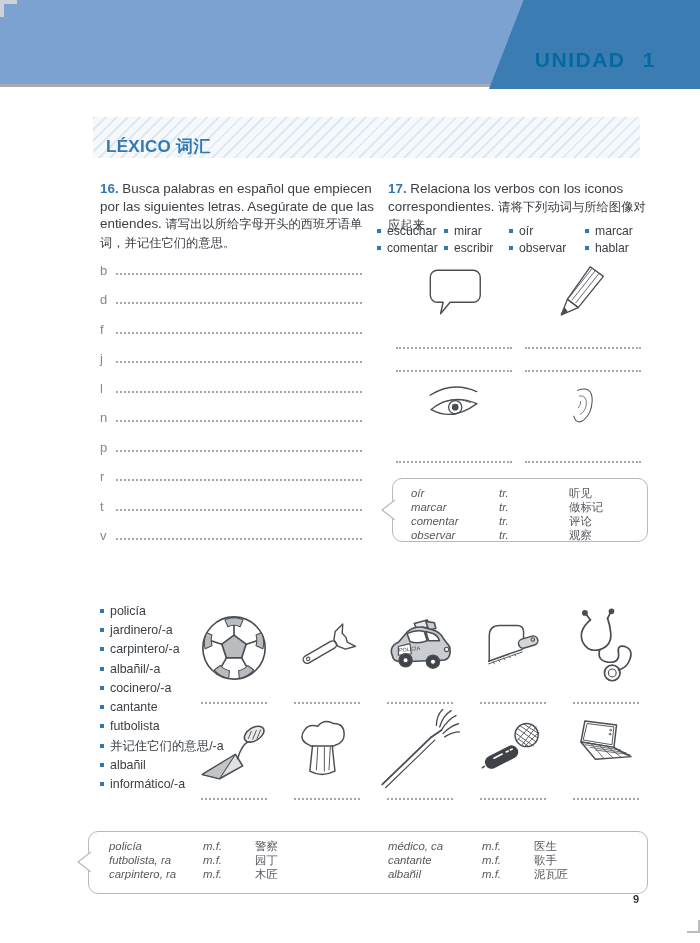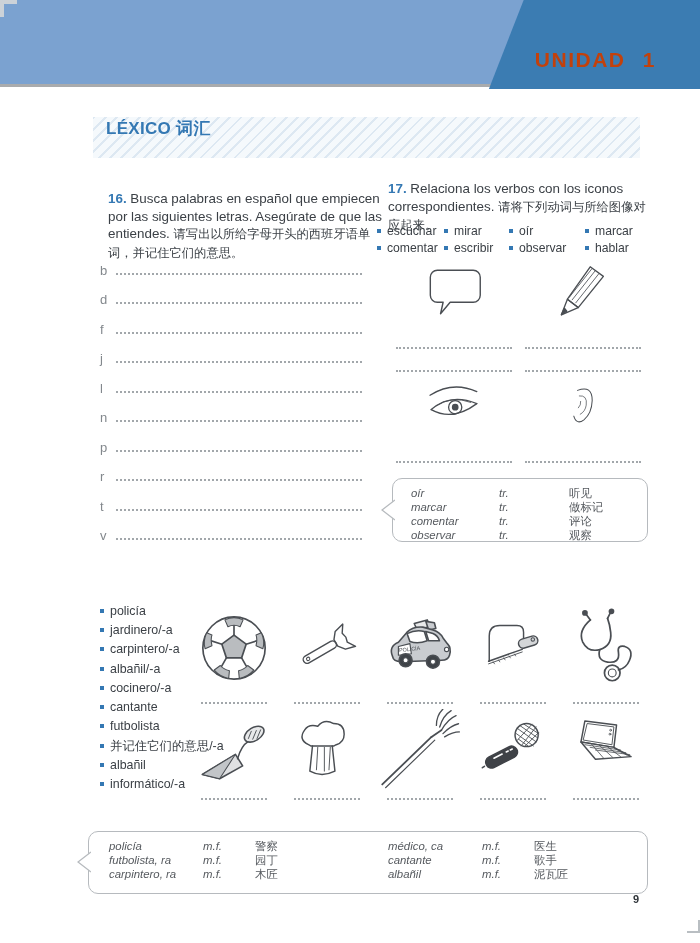--- a/index.html
+++ b/index.html
@@ -3,27 +3,27 @@
 <meta charset="utf-8">
 <style>
   html,body{margin:0;padding:0;background:#ffffff;}
   .page{position:relative;width:700px;height:943px;background:#ffffff;overflow:hidden;
         font-family:"Liberation Sans", sans-serif;color:#3b4046;}
 
   
   .band{position:absolute;left:0;top:0;width:700px;height:84px;background:#7ba2d0;border-bottom:3px solid #a9abad;}
   .tab{position:absolute;left:468px;top:0;width:232px;height:89px;background:#3b7cb2;
        clip-path:polygon(24% 0,100% 0,100% 100%,9% 100%);}
-  .unidad{position:absolute;right:44px;top:48px;color:#c2410c;font-size:21px;font-weight:bold;
+  .unidad{position:absolute;right:44px;top:48px;color:#0369a1;font-size:21px;font-weight:bold;
           letter-spacing:1.5px;word-spacing:10px;}
   .crop-tl{position:absolute;left:0;top:0;width:13px;height:13px;border-left:4px solid #ccd2d8;border-top:4px solid #ccd2d8;}
   .crop-br{position:absolute;right:0;bottom:10px;width:11px;height:11px;border-right:2px solid #b9bec2;border-bottom:2px solid #b9bec2;}
 
   
-  .lexico{position:absolute;left:93px;top:117px;width:547px;height:41px;display:flex;align-items:flex-start;
+  .lexico{position:absolute;left:93px;top:117px;width:547px;height:41px;display:flex;align-items:flex-end;
           background:repeating-linear-gradient(135deg,#dde8f2 0 2px,#f5f9fc 2px 8px);}
   .lexico-title{color:#3478b3;font-size:17px;font-weight:bold;letter-spacing:.3px;padding-left:13px;}
 
   
   .exhead{position:absolute;font-size:13.4px;line-height:17.5px;color:#3b4046;}
   .num{color:#3478b3;font-weight:bold;}
   .zh{font-size:12.3px;}
 
   
   .letters{position:absolute;left:100px;top:247px;width:262px;}
@@ -74,21 +74,21 @@
   <div class="band"></div>
   <div class="tab"></div>
   <div class="unidad">UNIDAD 1</div>
   <div class="crop-tl"></div>
   <div class="crop-br"></div>
 
   <div class="lexico">
     <span class="lexico-title">LÉXICO 词汇</span>
   </div>
 
-  <div class="exhead" style="left:108px;top:180px;width:280px;margin-top:10px;">
+  <div class="exhead" style="left:100px;top:180px;width:280px;">
     <span class="num">16.</span>
     <span>Busca palabras en español que empiecen por las siguientes letras. Asegúrate de que las entiendes.</span>
     <span class="zh">请写出以所给字母开头的西班牙语单词，并记住它们的意思。</span>
   </div>
 
   <div class="letters">
     <div class="letter-row">
         <span class="letter">b</span>
         <span class="dotline"></span>
       </div>

